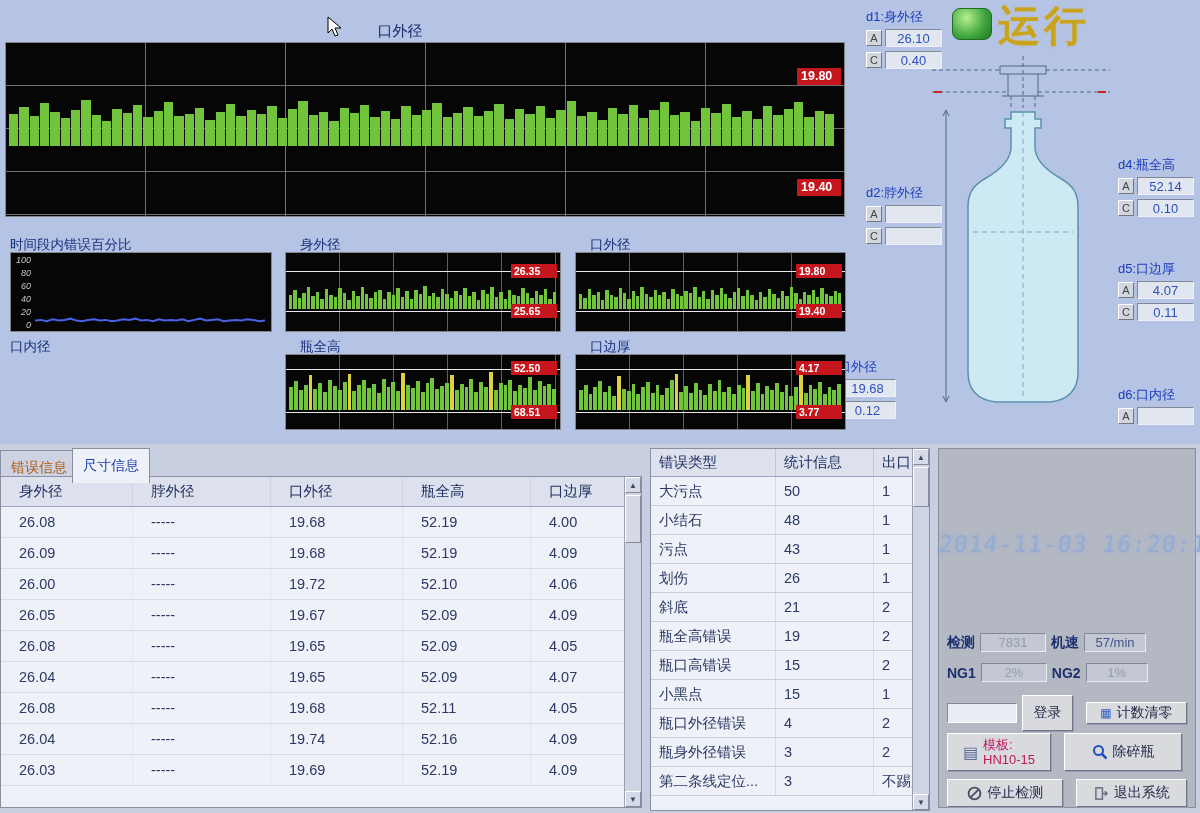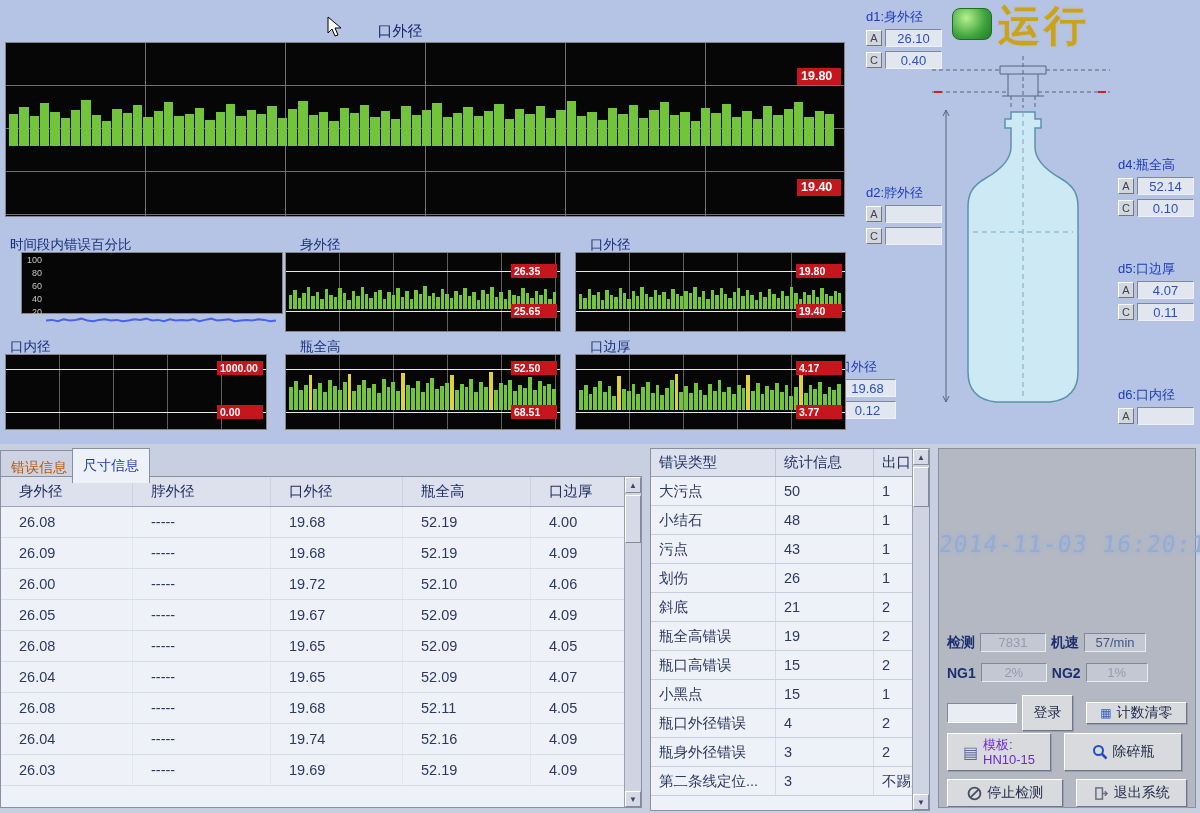--- a/index.html
+++ b/index.html
@@ -80,21 +80,21 @@
   .clock{position:absolute;left:0;right:0;top:82px;text-align:center;font-family:"DejaVu Sans Mono",monospace;font-size:23px;color:#94abd2;transform:skewX(-7deg);letter-spacing:1px;text-shadow:0 0 4px rgba(150,175,220,.85);white-space:nowrap;}
   .cp-row{position:absolute;left:8px;right:8px;display:flex;align-items:center;gap:5px;}
   .cp-label{color:#1c2f6e;font-size:14px;font-weight:600;white-space:nowrap;}
   .cp-field{height:19px;background:#c3c8d2;border:1px solid;border-color:#82889a #e8ecf2 #e8ecf2 #82889a;display:flex;align-items:center;justify-content:center;font-size:13px;box-sizing:border-box;}
   .ghost{color:#949db1;}
   .dark{color:#44558a;}
   .cp-input{width:70px;height:20px;background:#e9ecf2;border:1px solid;border-color:#82889a #fff #fff #82889a;box-sizing:border-box;font-size:13px;}
   .btn{background:#d8dade;border:1px solid;border-color:#fff #70768a #70768a #fff;box-shadow:1px 1px 0 #979daf;color:#222b4a;font-size:14px;display:flex;align-items:center;justify-content:center;gap:5px;box-sizing:border-box;cursor:default;font-family:"Liberation Sans",sans-serif;}
   .btn-big{height:38px;}
   .btn-2line{flex-direction:row;}
-  .tpl-text{display:flex;flex-direction:column;align-items:flex-start;line-height:15px;color:#6d28d9;font-size:13px;}
+  .tpl-text{display:flex;flex-direction:column;align-items:flex-start;line-height:15px;color:#be185d;font-size:13px;}
   .icon{display:inline-flex;align-items:center;justify-content:center;}
 </style>
 </head>
 <body>
 
 <div class="screen">
   <div class="bottom-strip"></div>
 
   <div class="top-title">口外径</div>
   <svg class="cursor-svg" viewBox="0 0 15 22">
@@ -273,21 +273,21 @@
       <line x1="170" y1="40" x2="178" y2="40"></line>
     </g>
     <path d="M83,60 L107,60 L107,67 L113,67 L113,76 L107,76 L107,95 C107,108 118,118 132,126 C146,134 150,142 150,155 L150,320 C150,338 140,348 122,350 L68,350 C50,348 40,338 40,320 L40,155 C40,142 44,134 58,126 C72,118 83,108 83,95 L83,76 L77,76 L77,67 L83,67 Z" fill="#cdeaf4" stroke="#5a93ad" stroke-width="1.5"></path>
     <line x1="95" y1="60" x2="95" y2="345" stroke="#7aa6bc" stroke-dasharray="5 4"></line>
     <line x1="45" y1="180" x2="145" y2="180" stroke="#7aa6bc" stroke-dasharray="5 4"></line>
     <line x1="18" y1="58" x2="18" y2="350" stroke="#53677e"></line>
     <path d="M15,64 L18,58 L21,64 M15,344 L18,350 L21,344" fill="none" stroke="#53677e"></path>
   </svg>
 
   <div class="mini-title" style="left:10px;top:236px;">时间段内错误百分比</div>
-  <div class="chart mini-r1" style="left:21px;top:252px;width:262px;height:62px;">
+  <div class="chart mini-r1" style="left:10px;top:252px;width:262px;height:80px;font-style:italic;">
     <span class="ytick" style="top:2px;">100</span>
     <span class="ytick" style="top:15px;">80</span>
     <span class="ytick" style="top:28px;">60</span>
     <span class="ytick" style="top:41px;">40</span>
     <span class="ytick" style="top:54px;">20</span>
     <span class="ytick" style="top:67px;">0</span>
     <svg class="line-svg" viewBox="0 0 100 100" preserveAspectRatio="none">
         <polyline points="0.00,90.72 2.56,89.84 5.13,91.60 7.69,88.96 10.26,90.72 12.82,89.84 15.38,88.08 17.95,90.72 20.51,91.60 23.08,89.84 25.64,88.96 28.21,90.72 30.77,89.84 33.33,91.60 35.90,90.72 38.46,88.96 41.03,89.84 43.59,88.08 46.15,90.72 48.72,89.84 51.28,91.60 53.85,88.96 56.41,90.72 58.97,89.84 61.54,90.72 64.10,88.96 66.67,91.60 69.23,89.84 71.79,88.08 74.36,90.72 76.92,89.84 79.49,88.96 82.05,91.60 84.62,90.72 87.18,89.84 89.74,90.72 92.31,88.96 94.87,89.84 97.44,91.60 100.00,90.72" fill="none" stroke="#4a62e8" stroke-width="2" vector-effect="non-scaling-stroke"></polyline>
       </svg>
   </div>
@@ -426,27 +426,20 @@
         <div class="bar" style="height: 41%;"></div>
         <div class="bar" style="height: 35%;"></div>
         <div class="bar" style="height: 49%;"></div>
         <div class="bar" style="height: 44%;"></div>
       </div>
     <div class="badge small b-up">19.80</div>
     <div class="badge small b-dn">19.40</div>
   </div>
 
   <div class="mini-title" style="left:10px;top:338px;">口内径</div>
-  <div class="chart mini-grid mini-r2" style="left:5px;top:354px;width:262px;height:76px;">
-    <div class="limit l-top"></div>
-    <div class="limit l-bot"></div>
-    <div class="bars"></div>
-    <div class="badge small b-up">1000.00</div>
-    <div class="badge small b-dn">0.00</div>
-  </div>
 
   <div class="mini-title" style="left:300px;top:338px;">瓶全高</div>
   <div class="chart mini-grid mini-r2" style="left:285px;top:354px;width:276px;height:76px;">
     <div class="limit l-top"></div>
     <div class="limit l-bot"></div>
     <div class="bars">
         <div class="bar" style="height: 55%;"></div>
         <div class="bar" style="height: 70%;"></div>
         <div class="bar" style="height: 48%;"></div>
         <div class="bar" style="height: 62%;"></div>

